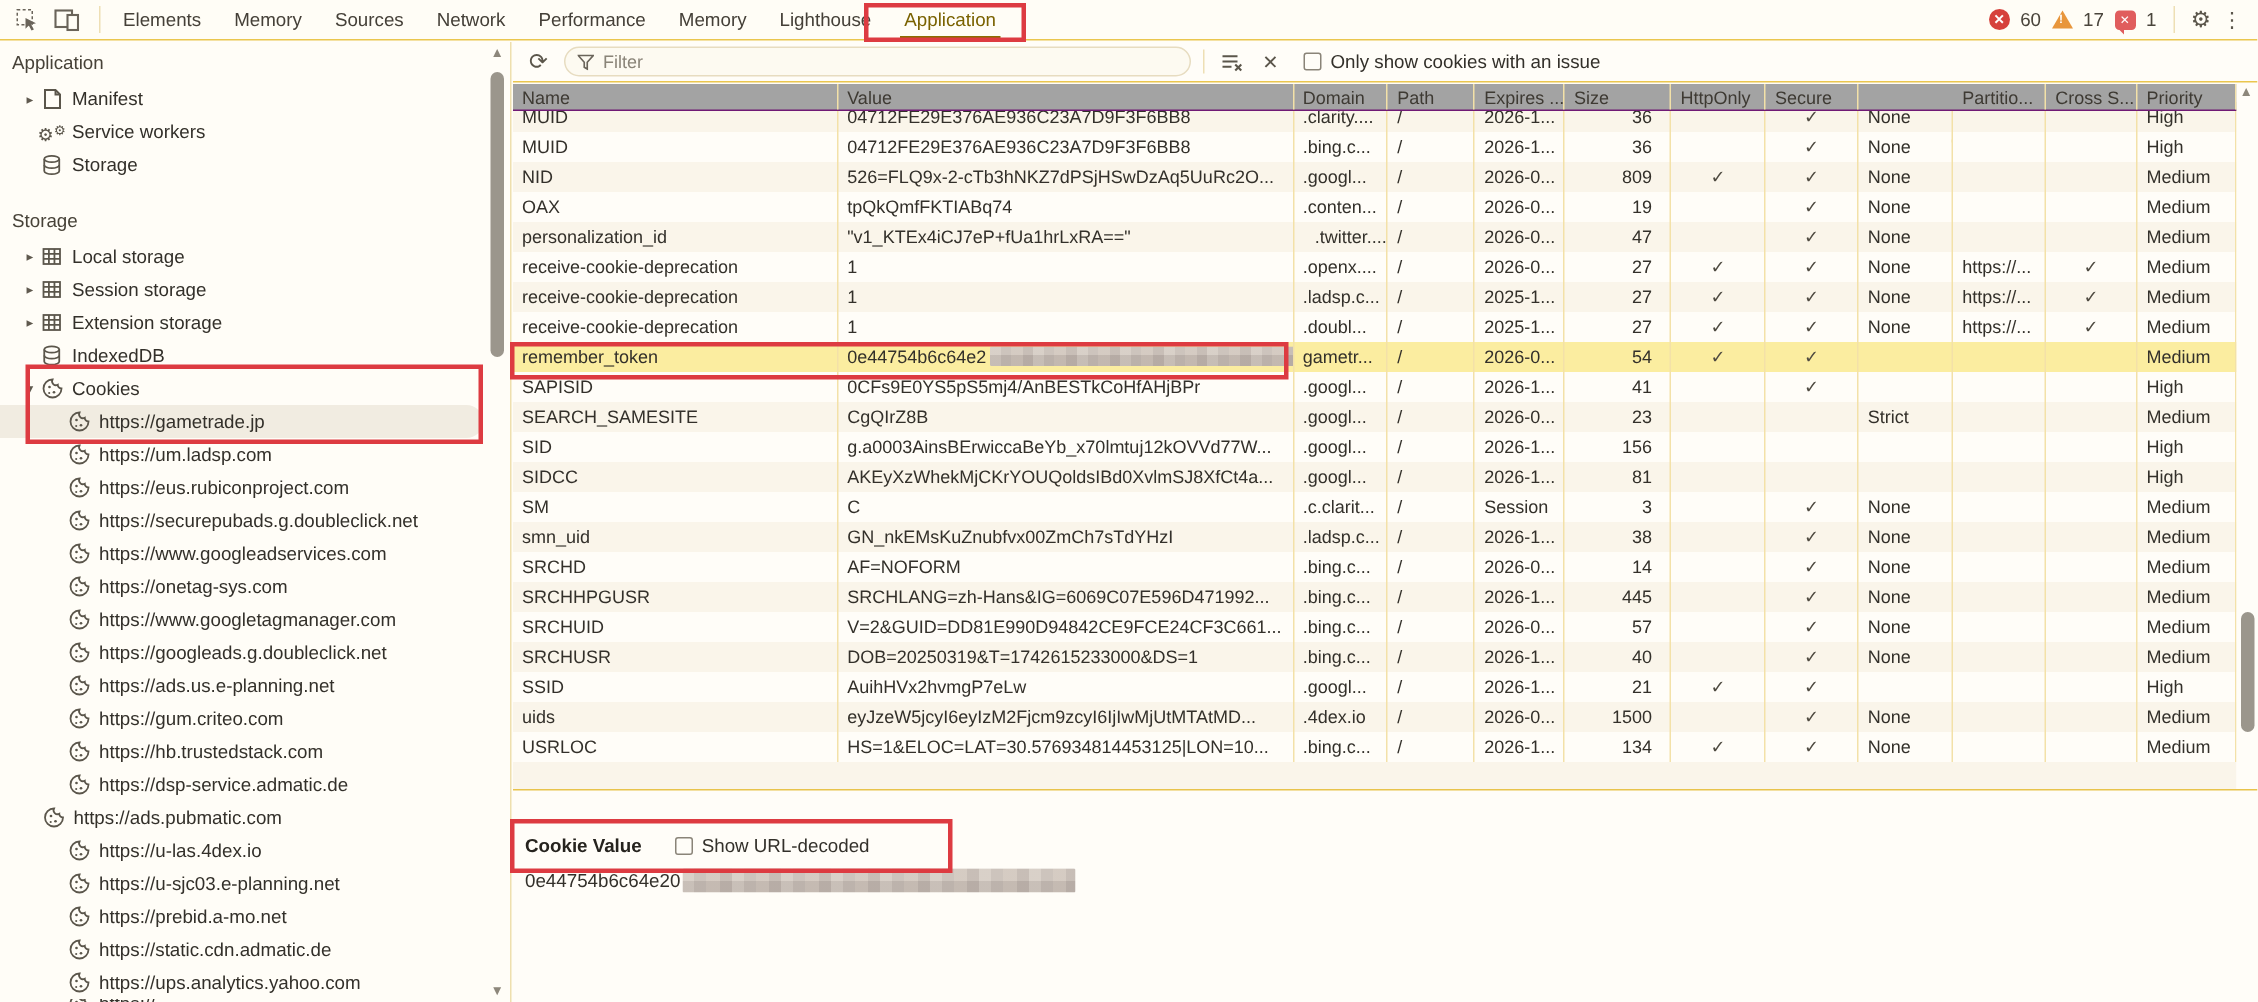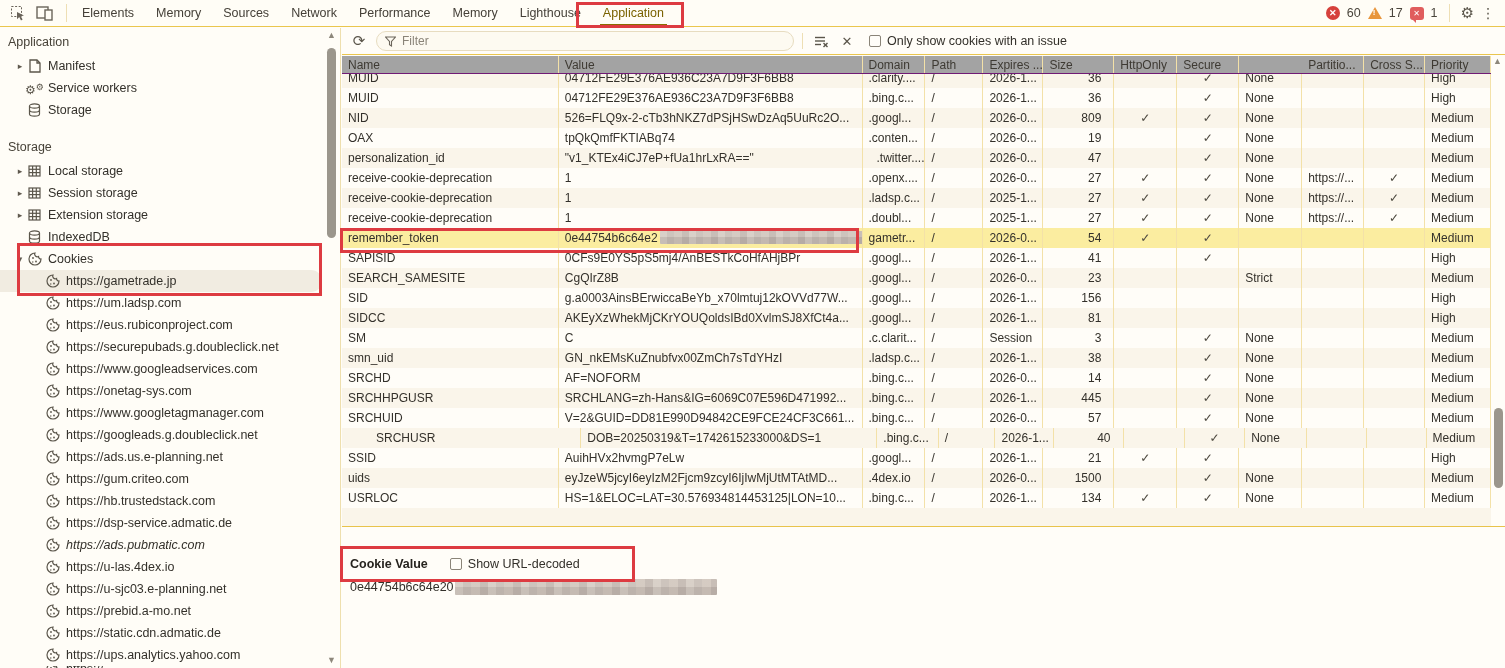--- a/index.html
+++ b/index.html
@@ -396,21 +396,21 @@
           <span class="t-icon">
             <svg class="ic" width="14" height="14" viewBox="0 0 14 14">
               <path d="M7 1 a6 6 0 1 0 6 6 a2.4 2.4 0 0 1 -2.5 -2.5 A2.6 2.6 0 0 1 7 1 Z" fill="none" stroke="#5b564b" stroke-width="1.2"></path>
               <circle cx="5" cy="6" r=".9" fill="#5b564b"></circle>
               <circle cx="8" cy="9.5" r=".9" fill="#5b564b"></circle>
               <circle cx="4.8" cy="10" r=".7" fill="#5b564b"></circle>
             </svg>
           </span>
           <span class="t-label">https://dsp-service.admatic.de</span>
         </div>
-        <div class="tree-item" style="padding-left: 32px; font-style: italic;">
+        <div class="tree-item" style="padding-left: 15px;">
           <span class="expander"></span>
           <span class="t-icon">
             <svg class="ic" width="14" height="14" viewBox="0 0 14 14">
               <path d="M7 1 a6 6 0 1 0 6 6 a2.4 2.4 0 0 1 -2.5 -2.5 A2.6 2.6 0 0 1 7 1 Z" fill="none" stroke="#5b564b" stroke-width="1.2"></path>
               <circle cx="5" cy="6" r=".9" fill="#5b564b"></circle>
               <circle cx="8" cy="9.5" r=".9" fill="#5b564b"></circle>
               <circle cx="4.8" cy="10" r=".7" fill="#5b564b"></circle>
             </svg>
           </span>
           <span class="t-label">https://ads.pubmatic.com</span>
@@ -787,21 +787,21 @@
             <div class="td " style="width: 60px;">2026-0...</div>
             <div class="td num" style="width: 71px;">57</div>
             <div class="td ck" style="width: 63px;"></div>
             <div class="td ck" style="width: 62px;">✓</div>
             <div class="td " style="width: 63px;">None</div>
             <div class="td " style="width: 62px;"></div>
             <div class="td ck" style="width: 61px;"></div>
             <div class="td " style="width: 66px;">Medium</div>
           </div>
           <div class="tr">
-            <div class="td " style="width: 217px; margin-left: 28px;">SRCHUSR</div>
+            <div class="td " style="width: 217px;">SRCHUSR</div>
             <div class="td " style="width: 304px;">DOB=20250319&amp;T=1742615233000&amp;DS=1</div>
             <div class="td " style="width: 63px;">.bing.c...</div>
             <div class="td " style="width: 58px;">/</div>
             <div class="td " style="width: 60px;">2026-1...</div>
             <div class="td num" style="width: 71px;">40</div>
             <div class="td ck" style="width: 63px;"></div>
             <div class="td ck" style="width: 62px;">✓</div>
             <div class="td " style="width: 63px;">None</div>
             <div class="td " style="width: 62px;"></div>
             <div class="td ck" style="width: 61px;"></div>

